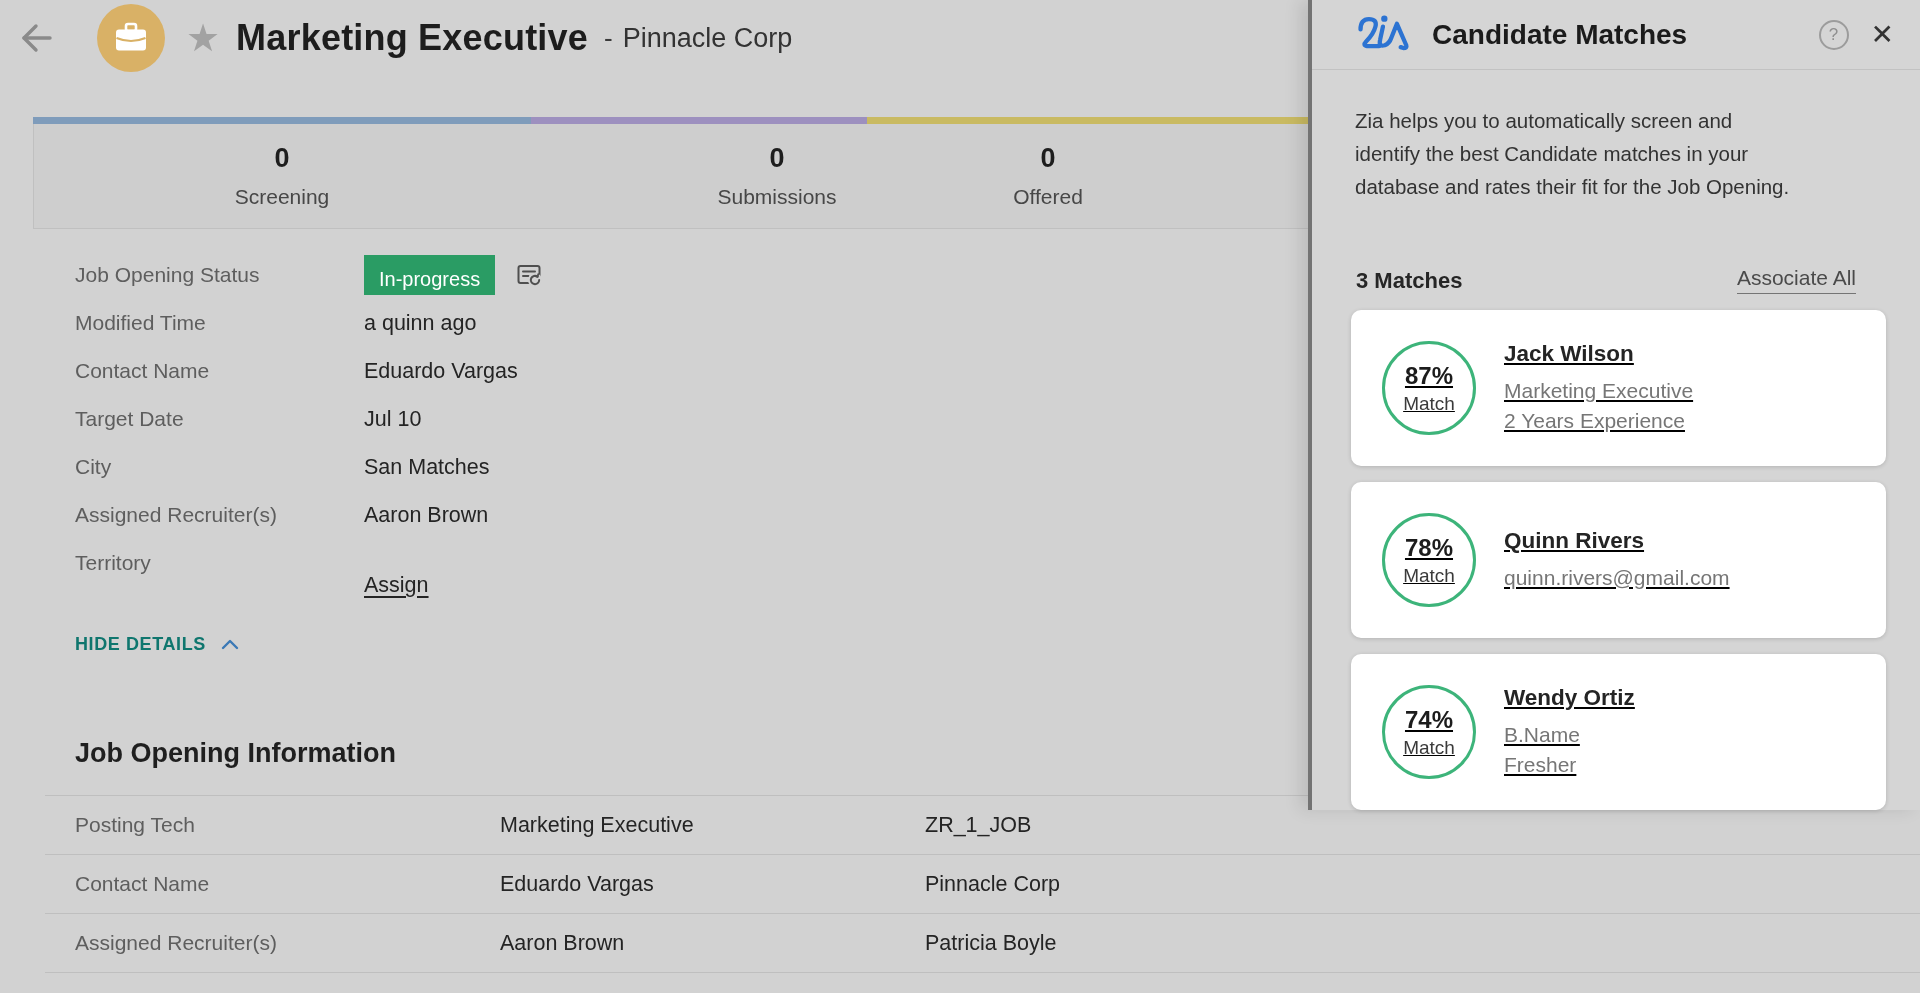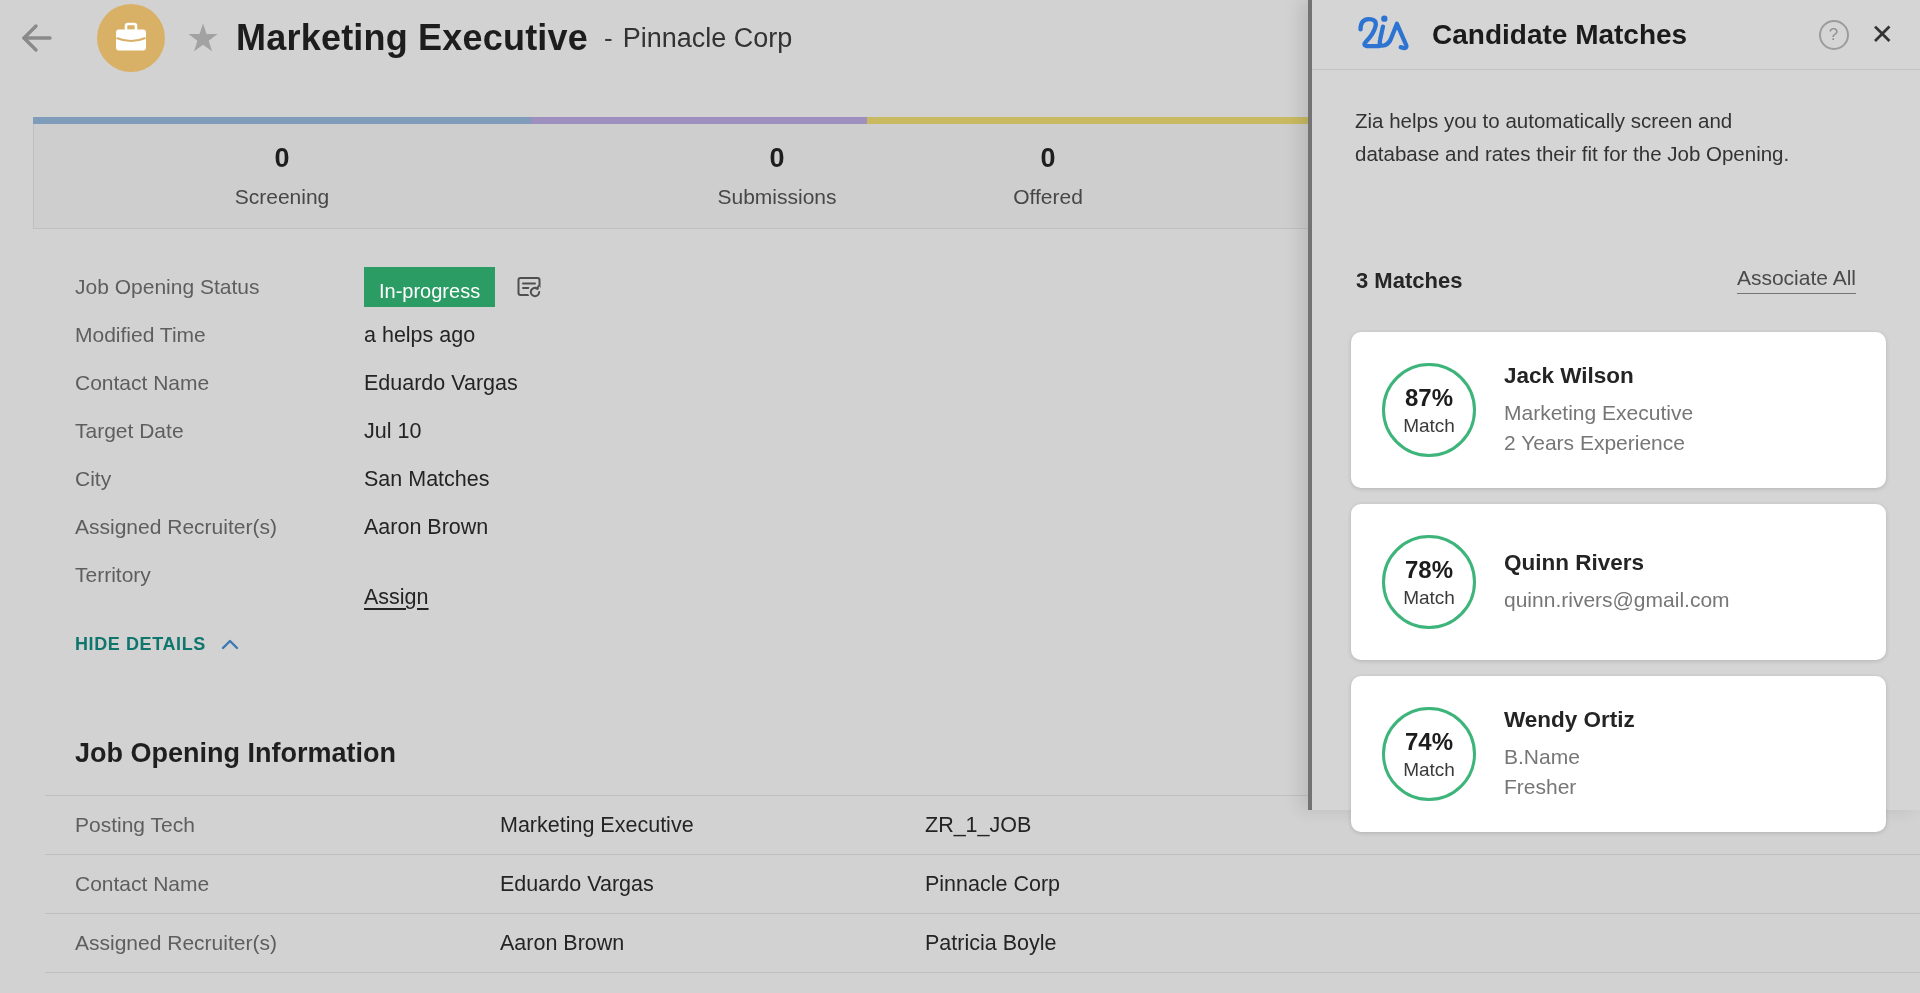--- a/index.html
+++ b/index.html
@@ -31,21 +31,21 @@
   .pipeline{position:absolute;left:33px;right:30px;top:117px;height:112px;background:#cecece;border:1px solid #c0c0c0;border-top:none;}
   .pipeline-bar{position:absolute;left:-1px;right:-1px;top:0;height:7px;display:flex;}
   .seg-screening{width:26.8%;background:var(--bar-blue);}
   .seg-submissions{width:18.1%;background:var(--bar-purple);}
   .seg-offered{flex:1;background:var(--bar-yellow);}
   .stat{position:absolute;top:26px;transform:translateX(-50%);text-align:center;cursor:pointer;}
   .stat-count{font-size:27px;font-weight:700;color:#1e1e1e;}
   .stat-label{margin-top:11px;font-size:21px;color:#474747;}
 
   
-  .details{position:absolute;left:75px;top:263px;}
+  .details{position:absolute;left:75px;top:251px;}
   .detail-row{display:flex;align-items:center;height:48px;}
   .detail-label{width:289px;font-size:21px;color:#5e5e5e;flex:0 0 auto;}
   .detail-value{font-size:21.5px;color:#242424;}
   .status-badge{display:inline-block;background:var(--status-green);color:#fff;font-size:20px;padding:13px 15px 4px;border-radius:0;cursor:pointer;}
   .status-hist{margin-left:20px;display:flex;cursor:pointer;}
   .assign-link{font-size:21.5px;color:#242424;text-decoration:underline;text-underline-offset:4px;cursor:pointer;font-weight:500;margin-top:44px;}
 
   .hide-details{position:absolute;left:75px;top:634px;display:flex;align-items:center;cursor:pointer;}
   .hide-details-label{font-size:18px;font-weight:700;color:#0f766e;letter-spacing:.6px;}
   .hide-details svg{margin-left:15px;}
@@ -65,21 +65,21 @@
   .help-btn{width:30px;height:30px;border:2px solid #9c9c9c;border-radius:50%;color:#8f8f8f;font-size:17px;display:flex;align-items:center;justify-content:center;margin-right:22px;cursor:pointer;flex:0 0 auto;}
   .close-btn{font-size:28px;color:#333;cursor:pointer;line-height:1;flex:0 0 auto;}
 
   .zia-desc{position:absolute;left:43px;top:104px;width:515px;}
   .zia-desc div{font-size:20.5px;color:#333;line-height:33px;}
 
   .matches-row{position:absolute;left:44px;right:64px;top:266px;display:flex;align-items:flex-end;justify-content:space-between;}
   .matches-count{font-size:22px;font-weight:700;color:#262626;}
   .associate-all{font-size:21px;color:#4a4a4a;border-bottom:1px solid #757575;padding-bottom:3px;cursor:pointer;}
 
-  .cards{position:absolute;left:39px;top:332px;width:535px;}
+  .cards{position:absolute;left:39px;top:310px;width:535px;text-decoration:underline;}
   .card{height:156px;background:#fff;border-radius:10px;box-shadow:0 1px 4px rgba(0,0,0,.16);margin-bottom:16px;display:flex;align-items:center;padding-left:31px;cursor:pointer;}
   .ring{width:94px;height:94px;border:3px solid var(--ring-green);border-radius:50%;display:flex;flex-direction:column;align-items:center;justify-content:center;background:#fff;flex:0 0 auto;}
   .ring-pct{font-size:24px;font-weight:700;color:#1c1c1c;}
   .ring-word{font-size:19px;color:#3a3a3a;margin-top:3px;}
   .card-text{margin-left:28px;}
   .cand-name{font-size:22.5px;font-weight:600;color:#242424;margin-bottom:9px;}
   .cand-line{font-size:21px;color:#767676;line-height:30px;}
 
   svg{display:block;}
 </style>
@@ -138,21 +138,21 @@
           <line x1="8" y1="10.5" x2="20" y2="10.5" stroke="#4f4f4f" stroke-width="2" stroke-linecap="round"></line>
           <line x1="8" y1="15" x2="13.5" y2="15" stroke="#4f4f4f" stroke-width="2" stroke-linecap="round"></line>
           <circle cx="20" cy="19" r="7" fill="#d2d2d2"></circle>
           <path d="M24.2 19 a4.2 4.2 0 1 1 -1.7 -3.4" stroke="#4f4f4f" stroke-width="2" stroke-linecap="round" fill="none"></path>
           <path d="M23.2 13.2 l-0.5 2.6 -2.6 -0.6" stroke="#4f4f4f" stroke-width="1.8" stroke-linecap="round" stroke-linejoin="round" fill="none"></path>
         </svg>
       </span>
     </div>
     <div class="detail-row">
       <div class="detail-label">Modified Time</div>
-      <div class="detail-value">a helps ago</div>
+      <div class="detail-value">a quinn ago</div>
     </div>
     <div class="detail-row">
       <div class="detail-label">Contact Name</div>
       <div class="detail-value">Eduardo Vargas</div>
     </div>
     <div class="detail-row">
       <div class="detail-label">Target Date</div>
       <div class="detail-value">Jul 10</div>
     </div>
     <div class="detail-row">
@@ -202,20 +202,21 @@
         <path d="M31 14 L28 28 Q26 36 33 34 Q38 32 40 26 L46 11 L56 34 Q57 37 53 37 L50 36" stroke="#2c73d2" stroke-width="4.6" stroke-linecap="round" stroke-linejoin="round"></path>
         <circle cx="32.5" cy="5.5" r="3.4" fill="#2c73d2"></circle>
       </svg>
       <div class="zia-title">Candidate Matches</div>
       <div class="help-btn">?</div>
       <div class="close-btn">✕</div>
     </div>
 
     <div class="zia-desc">
       <div>Zia helps you to automatically screen and</div>
+      <div>identify the best Candidate matches in your</div>
       <div>database and rates their fit for the Job Opening.</div>
     </div>
 
     <div class="matches-row">
       <div class="matches-count">3 Matches</div>
       <div class="associate-all">Associate All</div>
     </div>
 
     <div class="cards">
       <div class="card">

